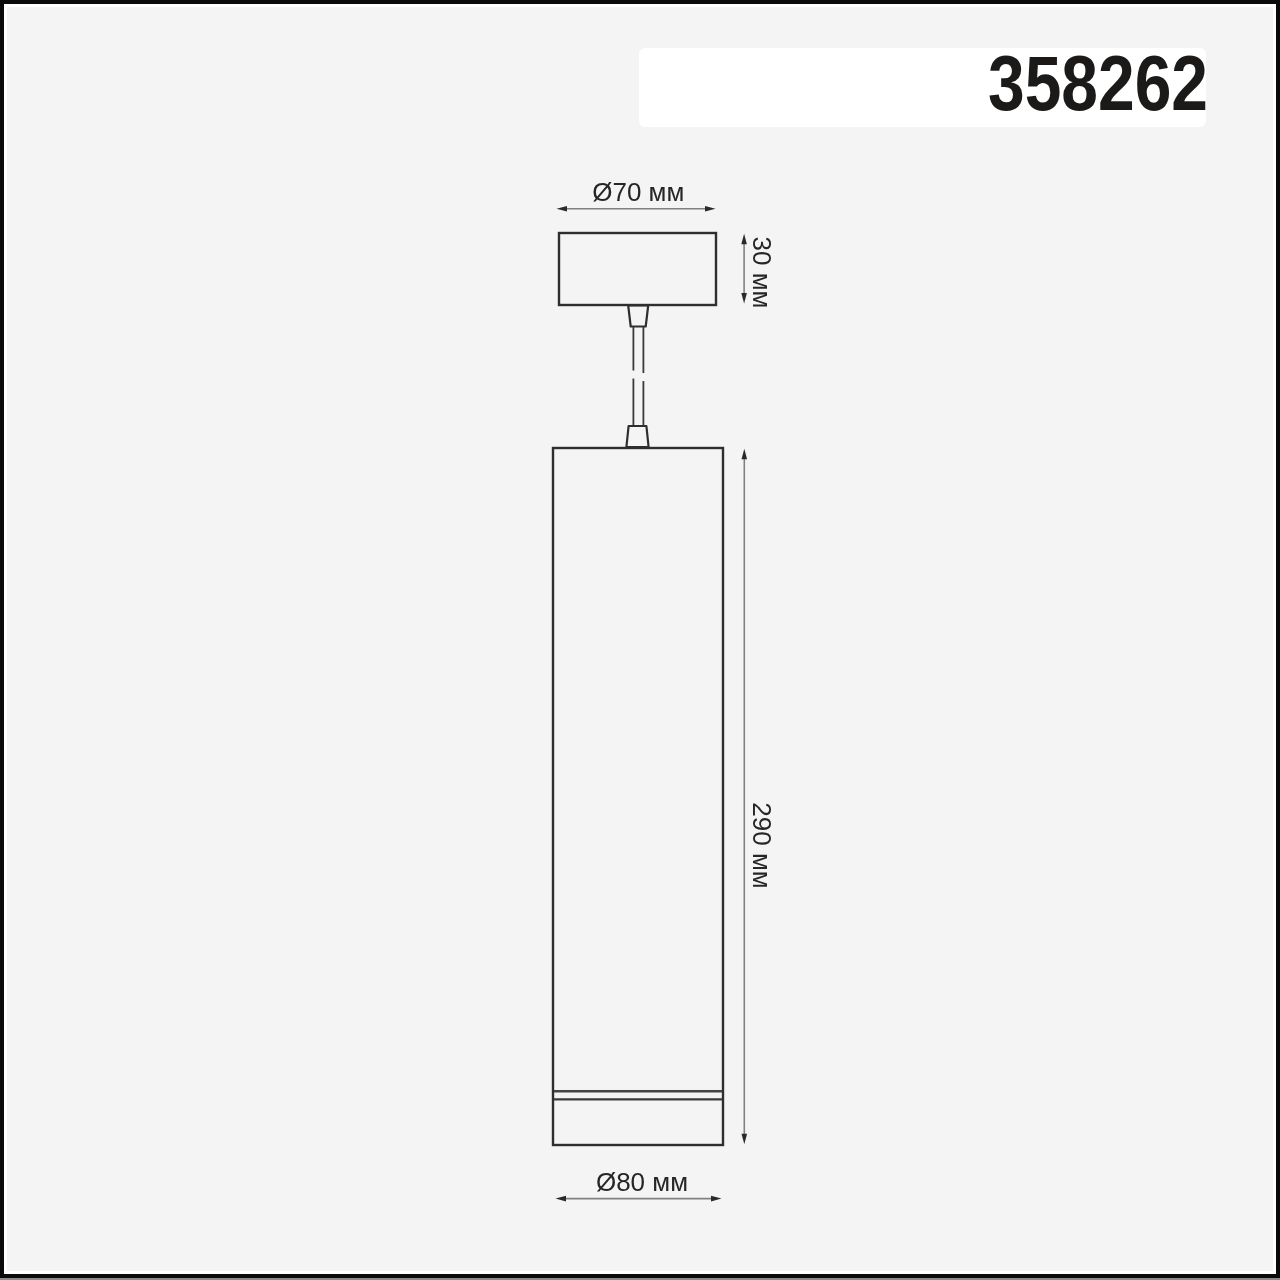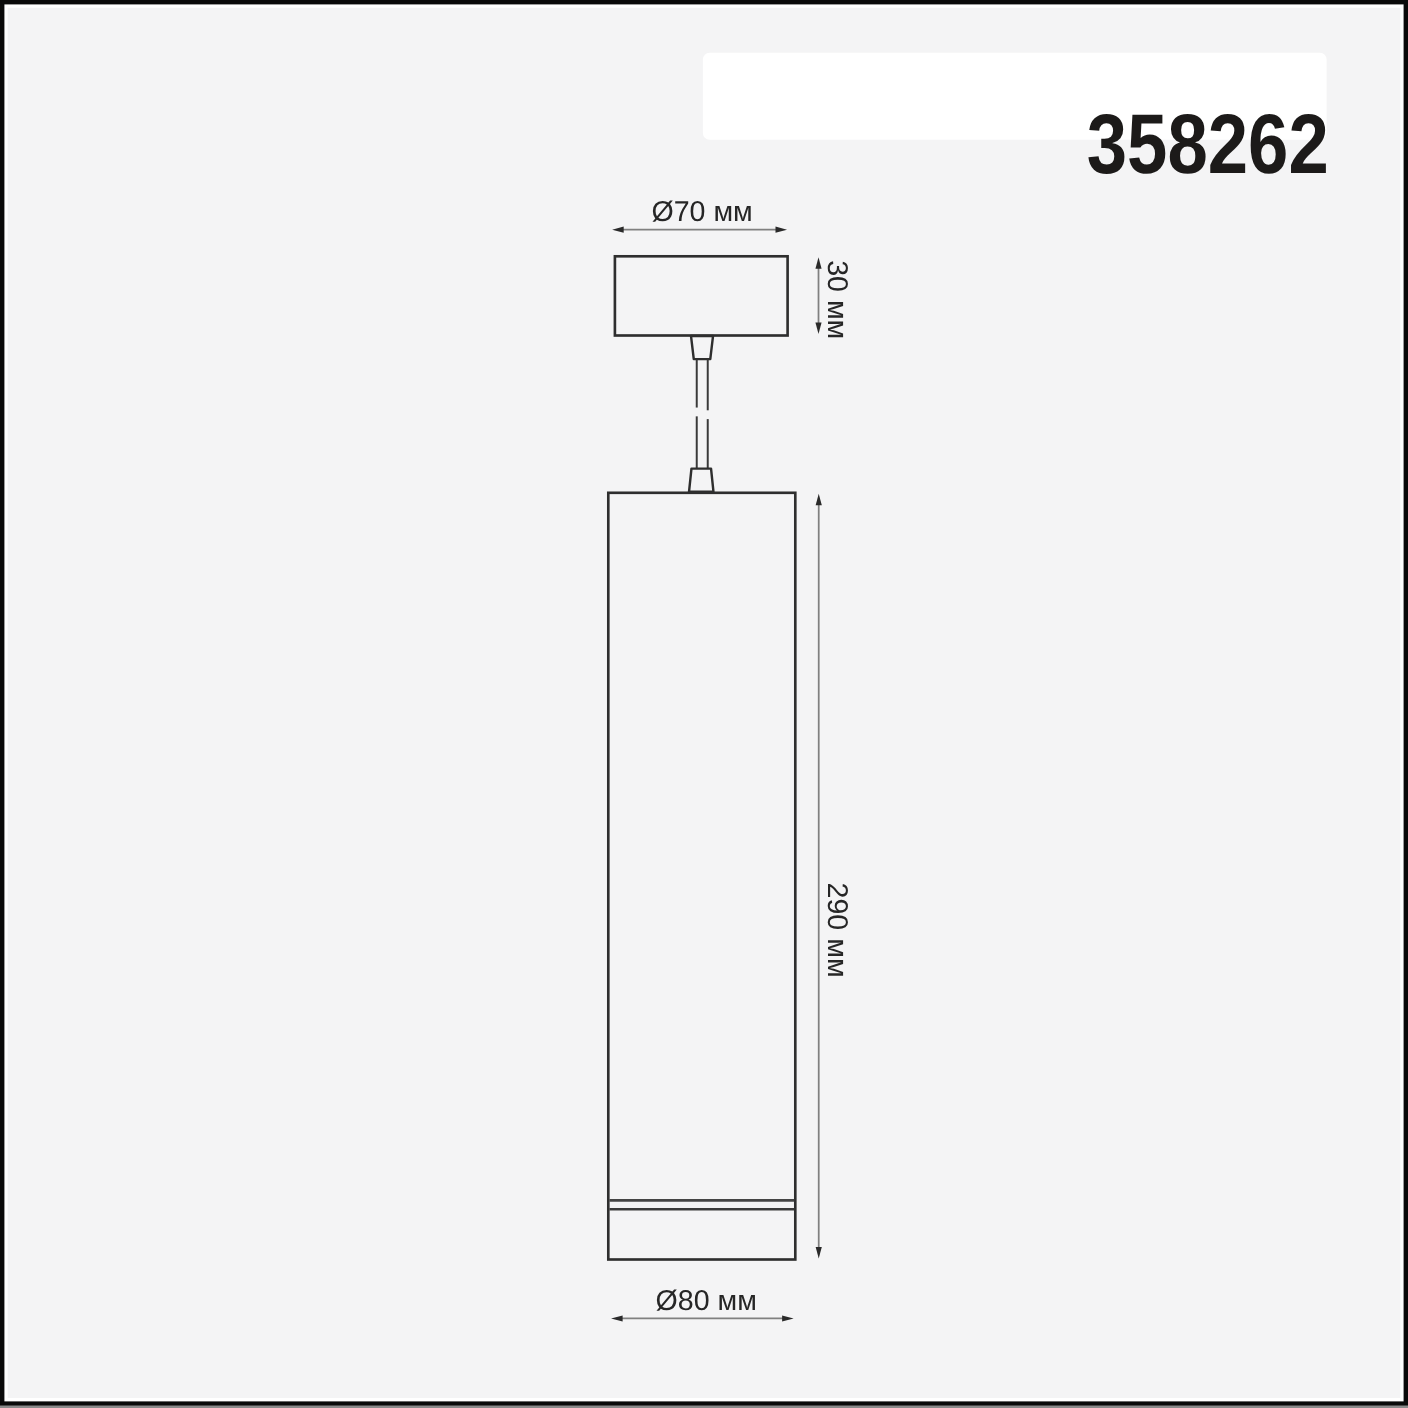--- a/index.html
+++ b/index.html
@@ -11,21 +11,21 @@
 <body>
 
 <div class="abs" style="left:0;top:0;width:1280px;height:1280px;background:#f4f4f5;"></div>
 
 <div class="abs" style="left:0;top:0;width:1280px;height:1278px;box-sizing:border-box;border:4px solid #0a0a0a;box-shadow:inset 0 0 0 3px #ffffff;"></div>
 
 <div class="abs" style="left:0;top:1278px;width:1280px;height:2px;background:#8a8a8a;"></div>
 
 <div class="abs" style="left:639px;top:48px;width:567px;height:79px;background:#ffffff;border-radius:6px;"></div>
 
-<div class="abs" style="left:639px;top:48px;width:569px;height:79px;line-height:70px;text-align:right;font-weight:bold;font-size:77px;color:#1c1a19;margin-top:48px;"><span style="display:inline-block;transform:scaleX(0.856);transform-origin:100% 50%;">358262</span></div>
+<div class="abs" style="left:639px;top:48px;width:569px;height:79px;line-height:70px;text-align:right;font-weight:bold;font-size:77px;color:#1c1a19;"><span style="display:inline-block;transform:scaleX(0.856);transform-origin:100% 50%;">358262</span></div>
 
 <svg class="abs" style="left:0;top:0;" width="1280" height="1280" viewBox="0 0 1280 1280">
 
   <rect x="559" y="233" width="157" height="72" fill="none" stroke="#2e2e2e" stroke-width="2.4"></rect>
 
   <path d="M 628.2 305.5 L 648.2 305.5 L 645.7 326.5 L 630.7 326.5 Z" fill="none" stroke="#2e2e2e" stroke-width="2.2" stroke-linejoin="round"></path>
 
   <g stroke="#3a3a3a" stroke-width="1.8" fill="none">
     <line x1="633.4" y1="327" x2="633.4" y2="370.5"></line>
     <line x1="643.4" y1="327" x2="643.4" y2="373"></line>

